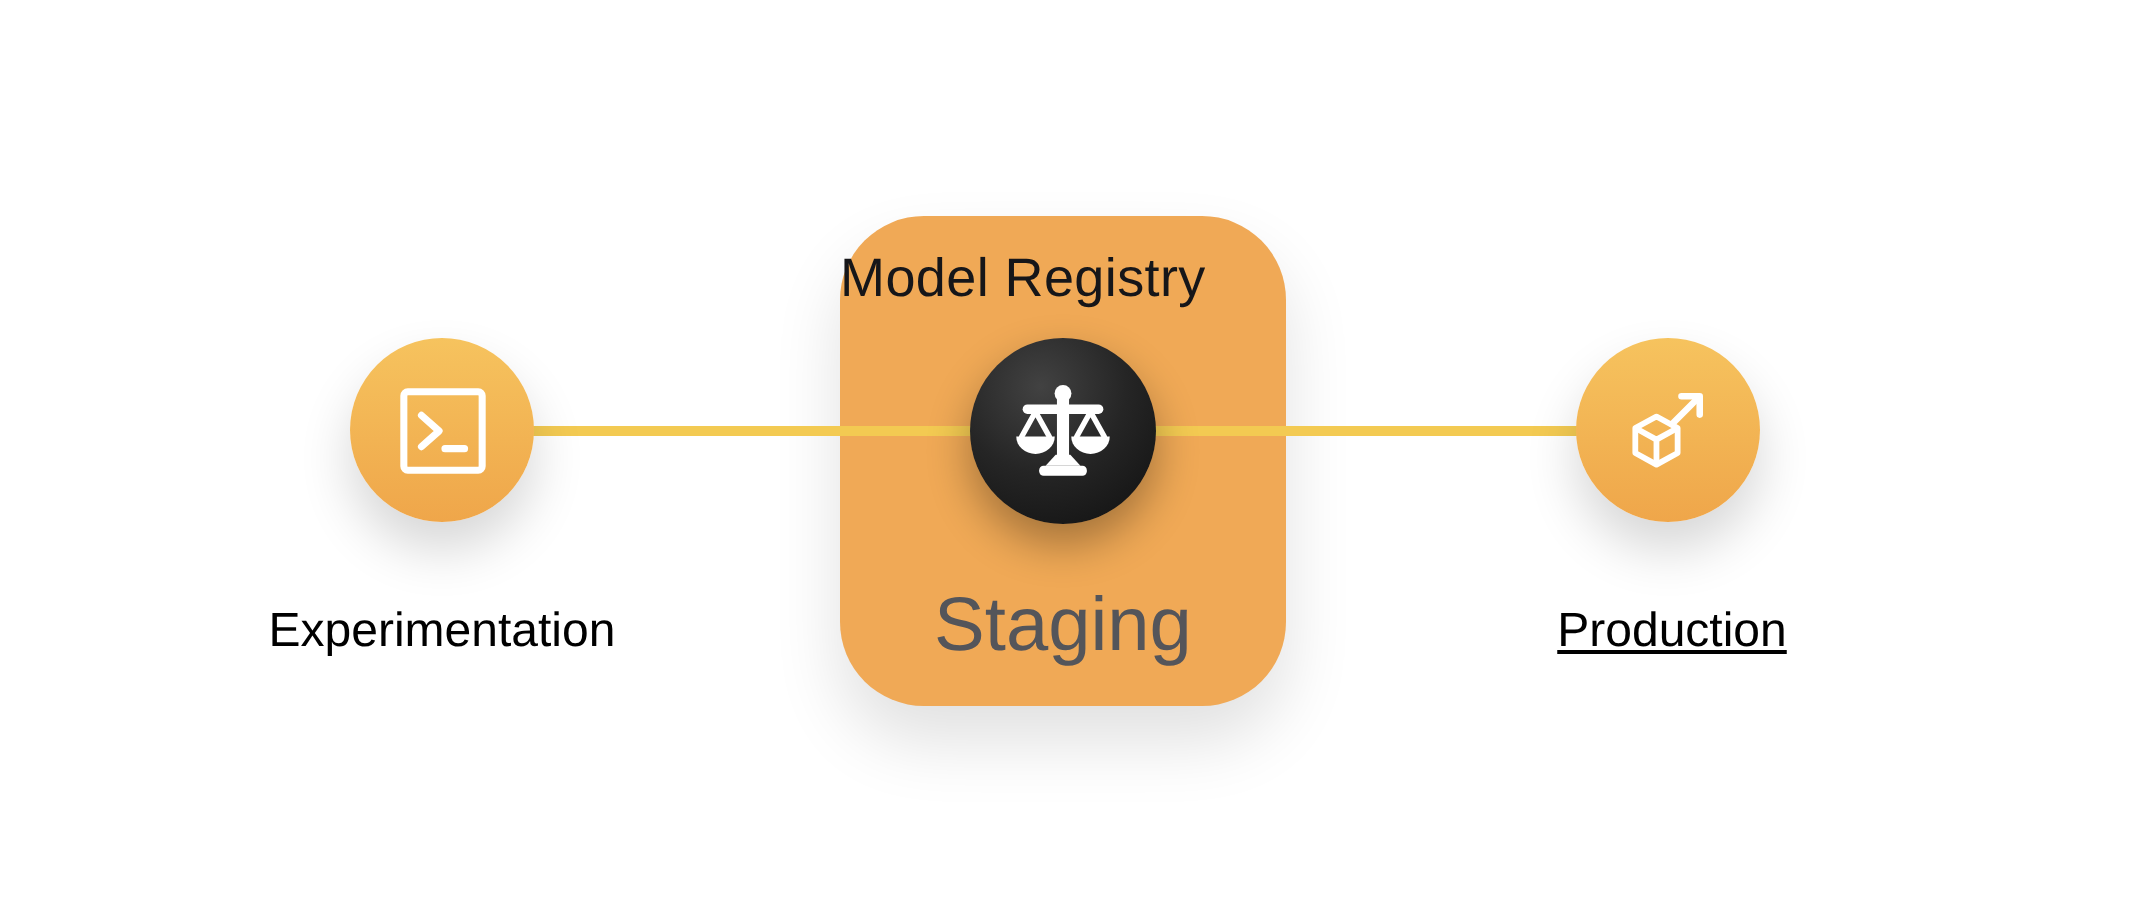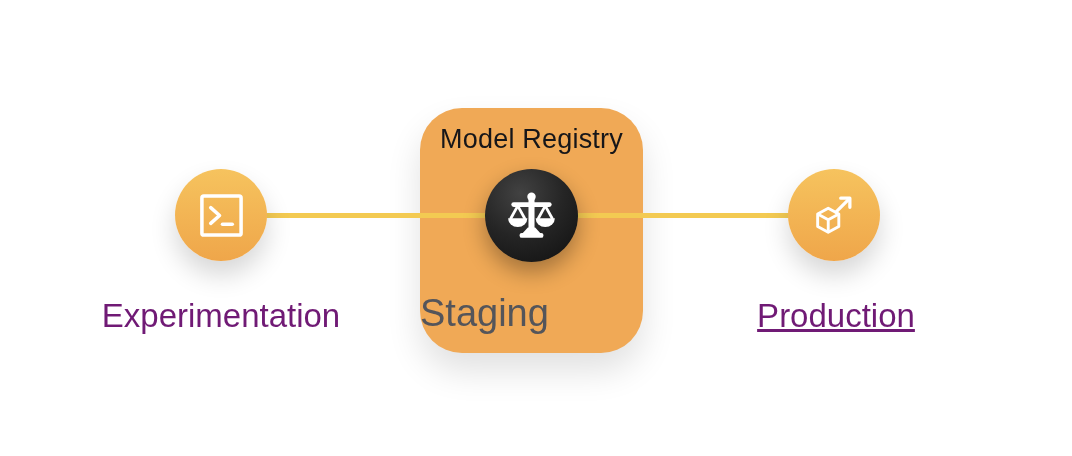--- a/index.html
+++ b/index.html
@@ -36,31 +36,30 @@
     background: #f0a956;
     border-radius: 42px;
     box-shadow: 0 18px 34px rgba(0,0,0,0.12);
     z-index: 1;
   }
   .registry-title {
     position: absolute;
     top: 16px;
     left: 0;
     width: 100%;
-    text-align: center;
     font-size: 27px;
     color: #161619;
     letter-spacing: 0.2px;
   }
   .staging-label {
     position: absolute;
     bottom: 18px;
     left: 0;
     width: 100%;
-    text-align: left;
+    text-align: center;
     font-size: 38px;
     color: #54555a;
   }
   
   .node {
     position: absolute;
     top: 169px;
     width: 92px;
     height: 92px;
     border-radius: 50%;
@@ -86,22 +85,22 @@
     display: flex;
     align-items: center;
     justify-content: center;
     z-index: 3;
   }
   
   .stage-label {
     position: absolute;
     top: 316px;
     transform: translate(-50%, -50%);
-    font-size: 33px;
-    color: #701a75;
+    font-size: 24px;
+    color: #000000;
     white-space: nowrap;
     z-index: 2;
   }
   .stage-label-left  { left: 221px; }
   .stage-label-right { left: 836px; text-decoration: underline; }
   .icon-svg { display: block; }
 </style>
 </head>
 <body>
 

